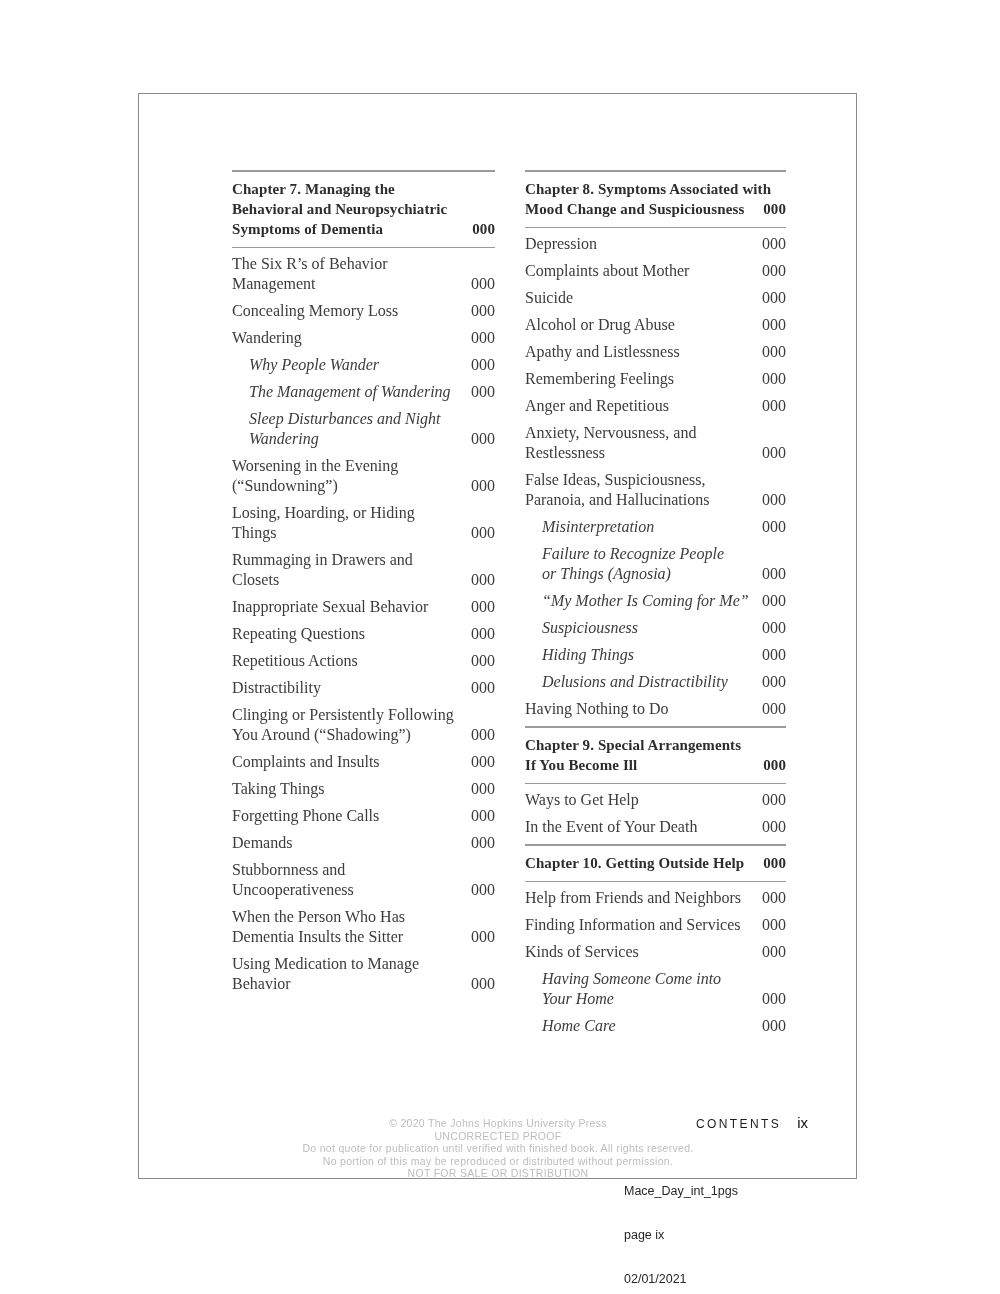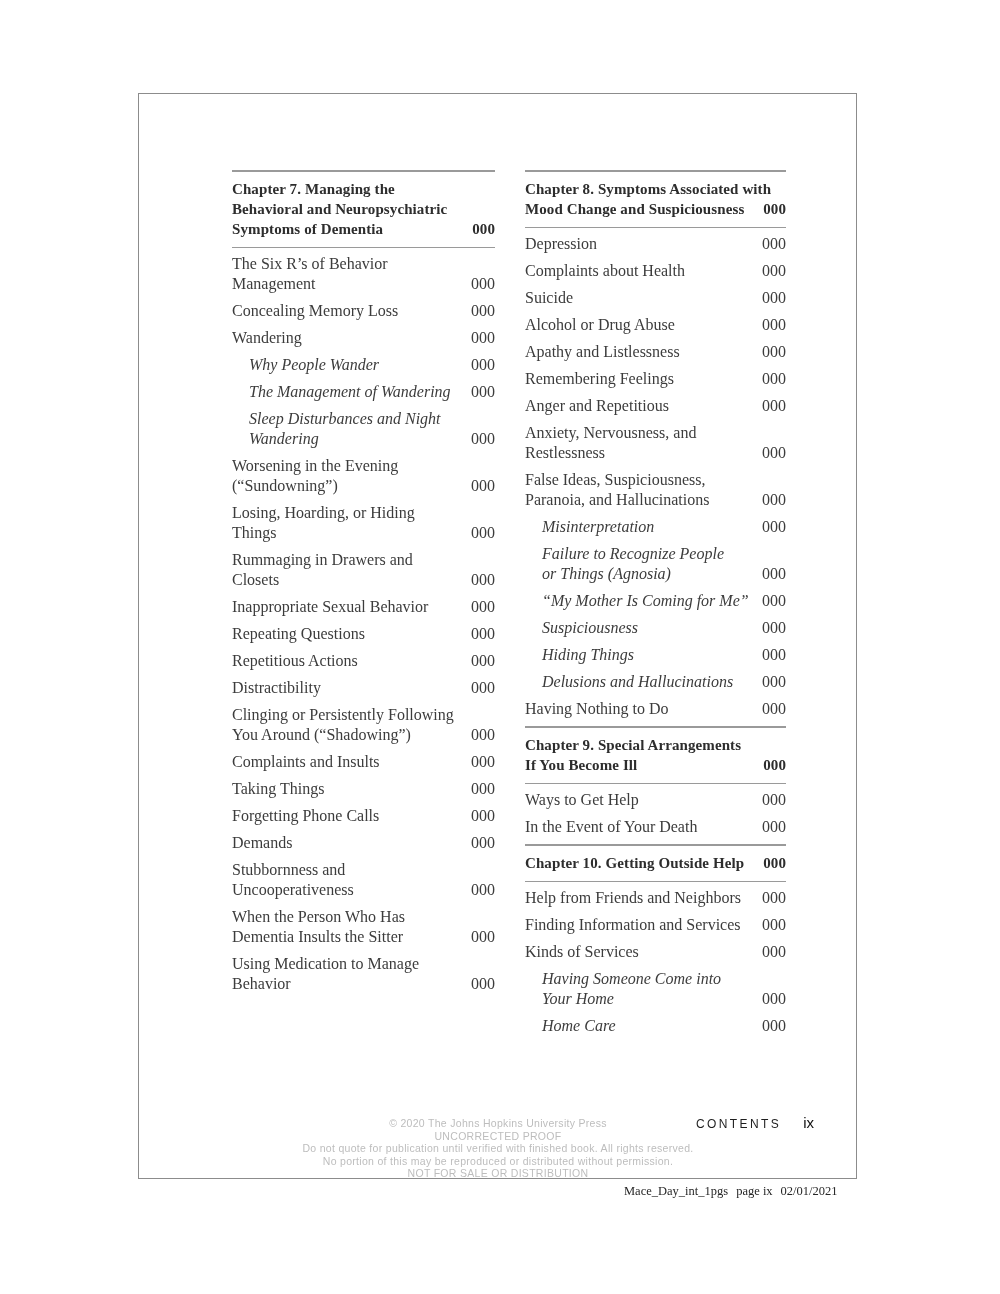--- a/index.html
+++ b/index.html
@@ -29,27 +29,27 @@
   .entry.sub .e-num { font-style:normal; }
   .e-line { display:flex; white-space:nowrap; }
   .e-num { margin-left:auto; padding-left:8px; }
   .watermark {
     position:absolute; left:138px; top:1101px; width:720px; text-align:center;
     font-family:Liberation Sans, sans-serif; font-size:10.5px; line-height:12.5px;
     color:#bdbdbd; letter-spacing:0.3px;margin-top:16px;
   }
   .footer-contents {
     position:absolute; top:1114px; left:696px; display:flex; align-items:baseline;
-    gap:22px; font-family:"Liberation Sans", sans-serif;
+    gap:16px; font-family:"Liberation Sans", sans-serif;
   }
   .contents-label { font-size:12px; letter-spacing:2.4px; color:#1e1e1e; }
   .folio { font-size:15px; font-weight:400; color:#111111; }
   .proof-line {
-    position:absolute; top:1184px; left:624px; display:flex; gap:8px;
-    font-family:Liberation Serif, serif; font-size:12.5px; color:#262626;
+    position:absolute; top:1184px; left:624px; display:flex; gap:30px;
+    font-family:Liberation Sans, sans-serif; font-size:12.5px; color:#262626;flex-direction:column;
   }
 </style>
 </head>
 <body>
 
 <div class="page-border"></div>
 
 <div class="toc-column" id="col-left">
     <div class="toc-section">
       <div class="rule"></div>
@@ -238,21 +238,21 @@
       <div class="rule"></div>
       <div class="entries">
         <div class="entry">
           <div class="e-line">
             <span class="e-text">Depression</span>
             <span class="e-num">000</span>
           </div>
         </div>
         <div class="entry">
           <div class="e-line">
-            <span class="e-text">Complaints about Health</span>
+            <span class="e-text">Complaints about Mother</span>
             <span class="e-num">000</span>
           </div>
         </div>
         <div class="entry">
           <div class="e-line">
             <span class="e-text">Suicide</span>
             <span class="e-num">000</span>
           </div>
         </div>
         <div class="entry">
@@ -325,21 +325,21 @@
           </div>
         </div>
         <div class="entry sub">
           <div class="e-line">
             <span class="e-text">Hiding Things</span>
             <span class="e-num">000</span>
           </div>
         </div>
         <div class="entry sub">
           <div class="e-line">
-            <span class="e-text">Delusions and Hallucinations</span>
+            <span class="e-text">Delusions and Distractibility</span>
             <span class="e-num">000</span>
           </div>
         </div>
         <div class="entry">
           <div class="e-line">
             <span class="e-text">Having Nothing to Do</span>
             <span class="e-num">000</span>
           </div>
         </div>
       </div>

